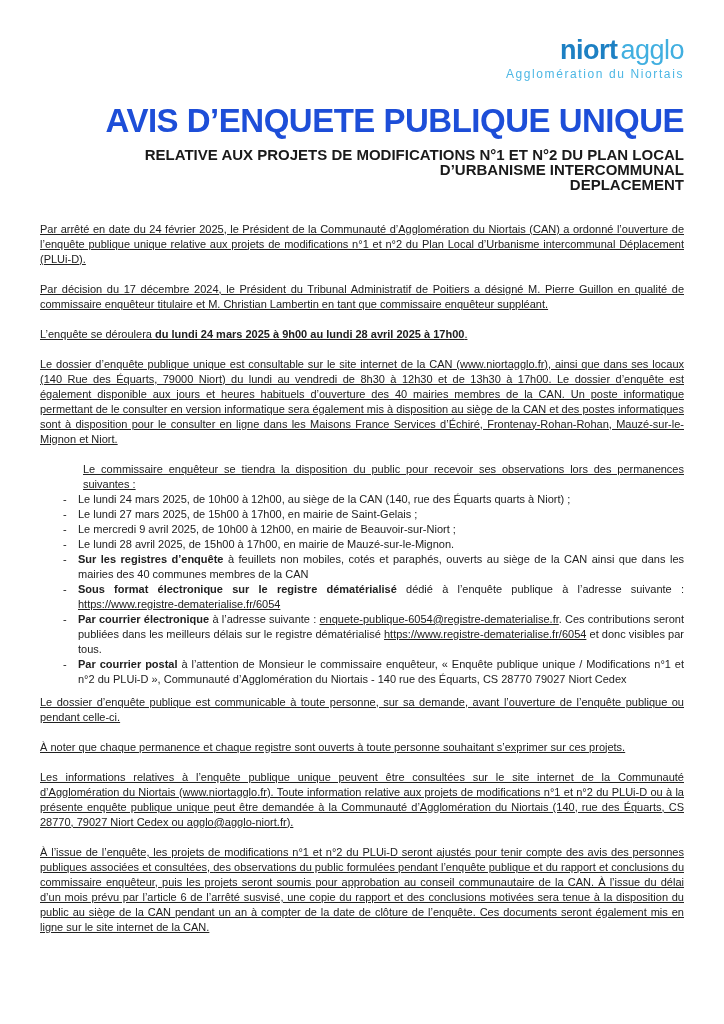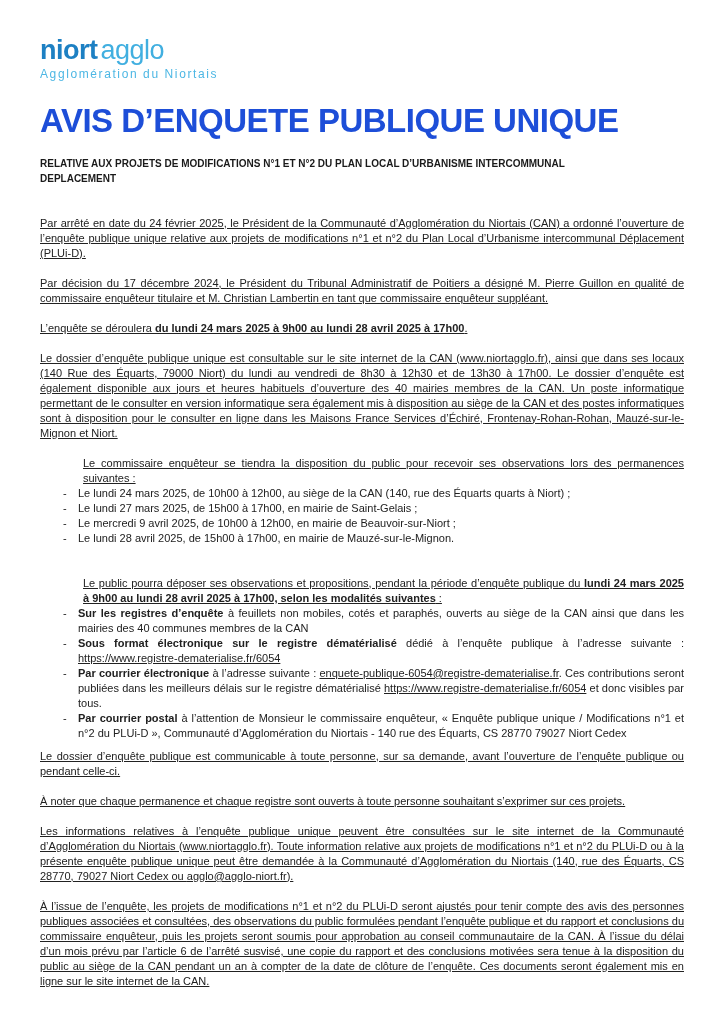--- a/index.html
+++ b/index.html
@@ -12,21 +12,21 @@
     width: 724px;
     height: 1024px;
     box-sizing: border-box;
     margin: 0 auto;
     background: #ffffff;
     padding: 36px 40px 20px 40px;
     font-family: "Liberation Sans", sans-serif;
     color: #212121;
     overflow: hidden;
   }
-  .header { text-align: left; }
+  .header { text-align: right; }
   .logo-line {
     font-size: 27px;
     line-height: 1.05;
     letter-spacing: -0.5px;
   }
   .logo-name-bold { font-weight: 700; color: #1d80c3; }
   .logo-name-light { font-weight: 400; color: #41afe0; margin-left: 3px; }
   .logo-tagline {
     font-size: 12px;
     color: #4db7e4;
@@ -35,24 +35,24 @@
   }
   .doc-title {
     font-size: 33px;
     font-weight: 700;
     letter-spacing: -0.5px;
     color: #1d4ed8;
     margin: 22px 0 0 0;
     line-height: 1.1;
   }
   .doc-subtitle {
-    font-size: 10px;
+    font-size: 15px;
     font-weight: 700;
     color: #1a1a1a;
-    margin: 16px 0 0 0;
+    margin: 7px 0 0 0;
     line-height: 15px;
   }
   .doc-body {
     margin-top: 30px;
     font-size: 11px;
     line-height: 15px;
   }
   .para {
     margin: 8px 0 15px 0;
     text-align: justify;
@@ -96,21 +96,20 @@
       <p class="para"><span>Par décision du 17 décembre 2024, le Président du Tribunal Administratif de Poitiers a désigné M. Pierre Guillon en qualité de commissaire enquêteur titulaire et M. Christian Lambertin en tant que commissaire enquêteur suppléant.</span></p>
       <p class="para"><span>L’enquête se déroulera </span><span class="b">du lundi 24 mars 2025 à 9h00 au lundi 28 avril 2025 à 17h00</span><span>.</span></p>
       <p class="para"><span>Le dossier d’enquête publique unique est consultable sur le site internet de la CAN (</span><span class="link">www.niortagglo.fr</span><span>), ainsi que dans ses locaux (140 Rue des Équarts, 79000 Niort) du lundi au vendredi de 8h30 à 12h30 et de 13h30 à 17h00. Le dossier d’enquête est également disponible aux jours et heures habituels d’ouverture des 40 mairies membres de la CAN. Un poste informatique permettant de le consulter en version informatique sera également mis à disposition au siège de la CAN et des postes informatiques sont à disposition pour le consulter en ligne dans les Maisons France Services d’Échiré, Frontenay-Rohan-Rohan, Mauzé-sur-le-Mignon et Niort.</span></p>
       <p class="para no-gap"><span>Le commissaire enquêteur se tiendra la disposition du public pour recevoir ses observations lors des permanences suivantes :</span></p>
       <ul class="dash-list">
         <li><span>Le lundi 24 mars 2025, de 10h00 à 12h00, au siège de la CAN (140, rue des Équarts quarts à Niort) ;</span></li>
         <li><span>Le lundi 27 mars 2025, de 15h00 à 17h00, en mairie de Saint-Gelais ;</span></li>
         <li><span>Le mercredi 9 avril 2025, de 10h00 à 12h00, en mairie de Beauvoir-sur-Niort ;</span></li>
         <li><span>Le lundi 28 avril 2025, de 15h00 à 17h00, en mairie de Mauzé-sur-le-Mignon.</span></li>
       </ul>
-      <p class="para no-gap gap-top-lg"><span>Le public pourra déposer ses observations et propositions, pendant la période d’enquête publique du </span><span class="b">lundi 24 mars 2025 à 9h00 au lundi 28 avril 2025 à 17h00, selon les modalités suivantes</span><span> :</span></p>
       <ul class="dash-list">
         <li><span class="b">Sur les registres d’enquête</span><span> à feuillets non mobiles, cotés et paraphés, ouverts au siège de la CAN ainsi que dans les mairies des 40 communes membres de la CAN</span></li>
         <li><span class="b">Sous format électronique sur le registre dématérialisé</span><span> dédié à l’enquête publique à l’adresse suivante : </span><span class="link">https://www.registre-dematerialise.fr/6054</span></li>
         <li><span class="b">Par courrier électronique</span><span> à l’adresse suivante : </span><span class="link">enquete-publique-6054@registre-dematerialise.fr</span><span>. Ces contributions seront publiées dans les meilleurs délais sur le registre dématérialisé </span><span class="link">https://www.registre-dematerialise.fr/6054</span><span> et donc visibles par tous.</span></li>
         <li><span class="b">Par courrier postal</span><span> à l’attention de Monsieur le commissaire enquêteur, « Enquête publique unique / Modifications n°1 et n°2 du PLUi-D », Communauté d’Agglomération du Niortais - 140 rue des Équarts, CS 28770 79027 Niort Cedex</span></li>
       </ul>
       <p class="para"><span>Le dossier d’enquête publique est communicable à toute personne, sur sa demande, avant l’ouverture de l’enquête publique ou pendant celle-ci.</span></p>
       <p class="para"><span>À noter que chaque permanence et chaque registre sont ouverts à toute personne souhaitant s’exprimer sur ces projets.</span></p>
       <p class="para"><span>Les informations relatives à l’enquête publique unique peuvent être consultées sur le site internet de la Communauté d’Agglomération du Niortais (www.niortagglo.fr). Toute information relative aux projets de modifications n°1 et n°2 du PLUi-D ou à la présente enquête publique unique peut être demandée à la Communauté d’Agglomération du Niortais (140, rue des Équarts, CS 28770, 79027 Niort Cedex ou </span><span class="link">agglo@agglo-niort.fr</span><span>).</span></p>
       <p class="para"><span>À l’issue de l’enquête, les projets de modifications n°1 et n°2 du PLUi-D seront ajustés pour tenir compte des avis des personnes publiques associées et consultées, des observations du public formulées pendant l’enquête publique et du rapport et conclusions du commissaire enquêteur, puis les projets seront soumis pour approbation au conseil communautaire de la CAN. À l’issue du délai d’un mois prévu par l’article 6 de l’arrêté susvisé, une copie du rapport et des conclusions motivées sera tenue à la disposition du public au siège de la CAN pendant un an à compter de la date de clôture de l’enquête. Ces documents seront également mis en ligne sur le site internet de la CAN.</span></p>

